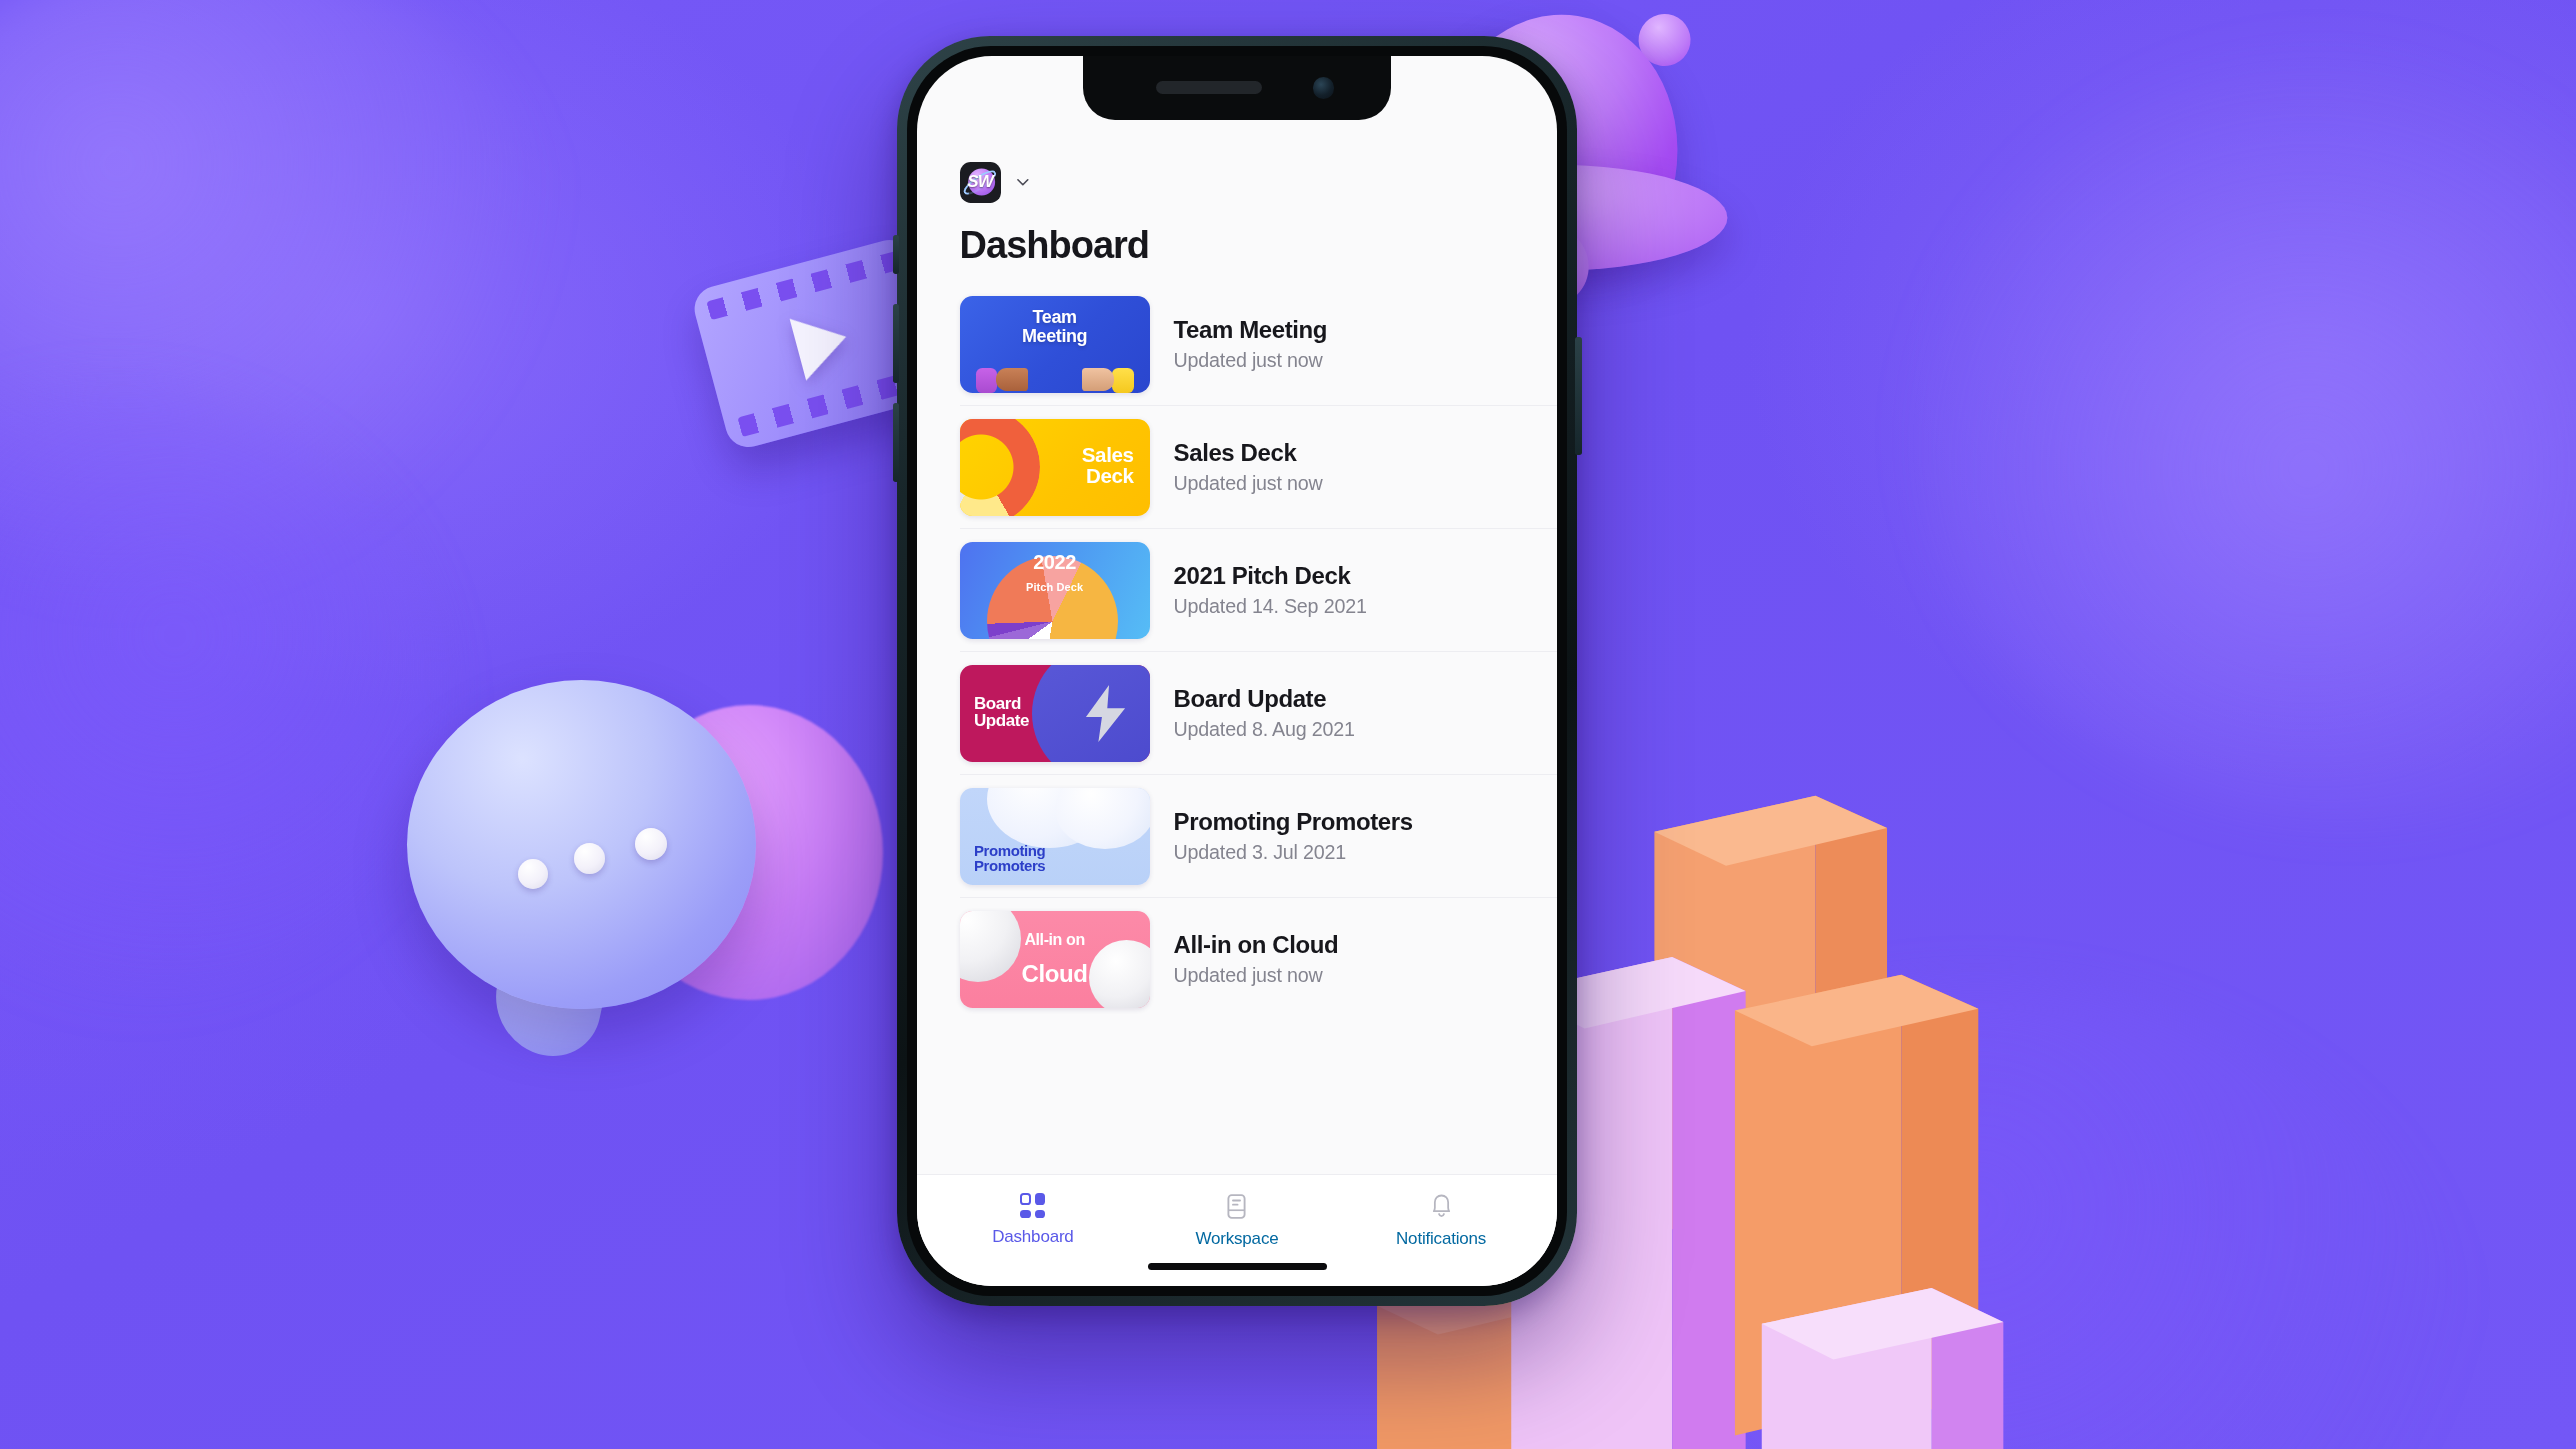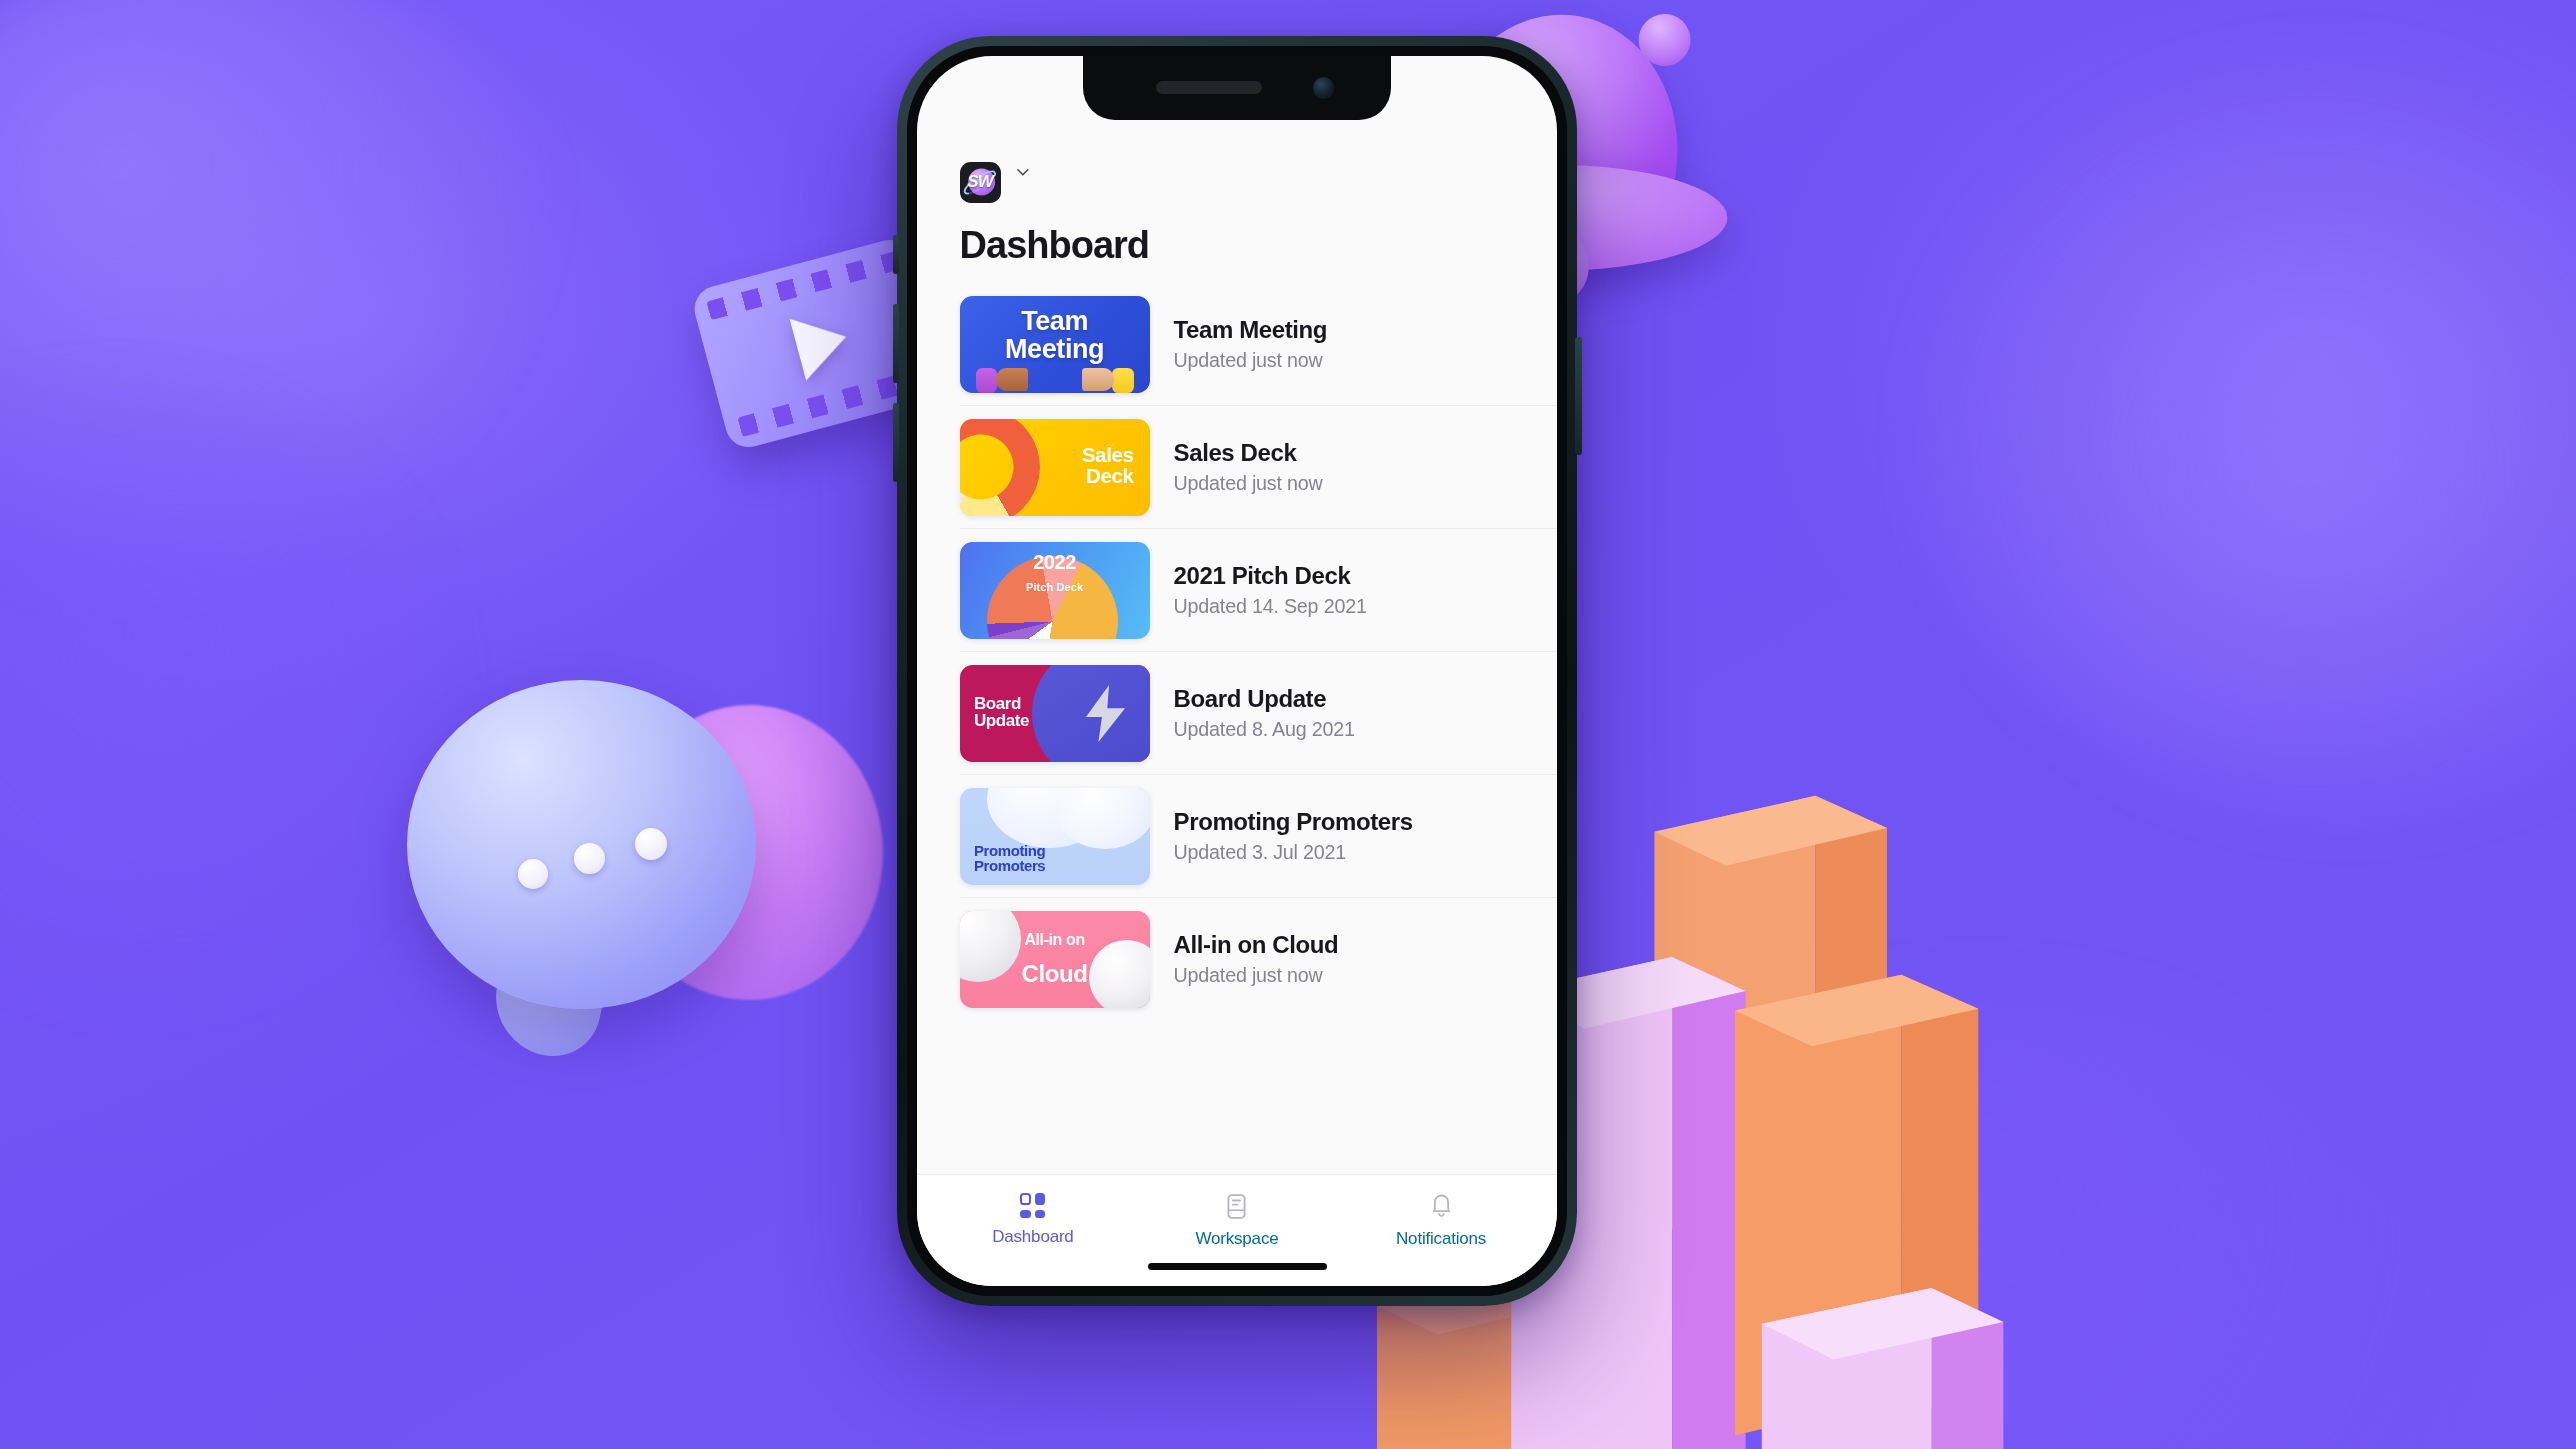--- a/index.html
+++ b/index.html
@@ -159,21 +159,21 @@
   .btn-mute  { left:-3.6px;  top:199px; width:5.4px;  height:39px; }
   .btn-volup { left:-4.5px;  top:268px; width:6.3px;  height:79px; }
   .btn-voldn { left:-4.5px;  top:367px; width:6.3px;  height:79px; }
   .btn-pwr   { right:-4.5px; top:301px; width:6.3px;  height:118px; }
 
   
   .app { position:absolute; inset:0; display:flex; flex-direction:column; }
 
   .topbar {
     padding:106px 0 0 43px;
-    display:flex; align-items:flex-start; gap:12.5px;
+    display:flex; align-items:center; gap:12.5px;
     flex:0 0 auto;
   }
   .app-logo {
     width:41px; height:41px; border-radius:10.7px;
     background:#1B1C21;
     position:relative; overflow:hidden;
     display:flex; align-items:center; justify-content:center;
     flex:0 0 auto;
   }
   .logo-planet {
@@ -219,21 +219,21 @@
   .row-title { font-size:24px; font-weight:700; color:#17171C; letter-spacing:-0.4px; white-space:nowrap; }
   .row-sub   { font-size:19.7px; font-weight:400; color:#84848F; letter-spacing:-0.2px; white-space:nowrap; }
 
   
   .t-label {
     position:absolute; z-index:4; color:#fff; font-weight:800;
     line-height:1.03; letter-spacing:-0.4px; text-align:center;
   }
   
   .tm { background:linear-gradient(135deg,#3B63E8 0%,#2F4FD8 55%,#2A46CE 100%); }
-  .tm .t-label { left:0; right:0; top:12.5px; font-size:27px; text-shadow:0 1.8px 3.6px rgba(0,0,0,.18); }
+  .tm .t-label { left:0; right:0; top:12.5px; font-size:18px; text-shadow:0 1.8px 3.6px rgba(0,0,0,.18); }
   .fist { position:absolute; bottom:1.8px; border-radius:9px; z-index:3; }
   .fist-l { left:36px;  width:32px; height:23px; background:linear-gradient(180deg,#C98157,#A9613B); border-radius:10.7px 3.6px 3.6px 10.7px; }
   .fist-l-sleeve { position:absolute; left:16px; bottom:0; width:21.5px; height:25px; background:linear-gradient(180deg,#C762E8,#A94BD0); border-radius:6.3px; z-index:3; }
   .fist-r { right:36px; width:32px; height:23px; background:linear-gradient(180deg,#F0C3A1,#D49E77); border-radius:3.6px 10.7px 10.7px 3.6px; }
   .fist-r-sleeve { position:absolute; right:16px; bottom:0; width:21.5px; height:25px; background:linear-gradient(180deg,#FFE04A,#F5C81E); border-radius:6.3px; z-index:3; }
 
   
   .sd { background:linear-gradient(135deg,#FFD400 0%,#FFC400 60%,#FFBE00 100%); }
   .sd .t-label { right:16px; top:25px; font-size:20.6px; text-align:right; }
   .donut {

